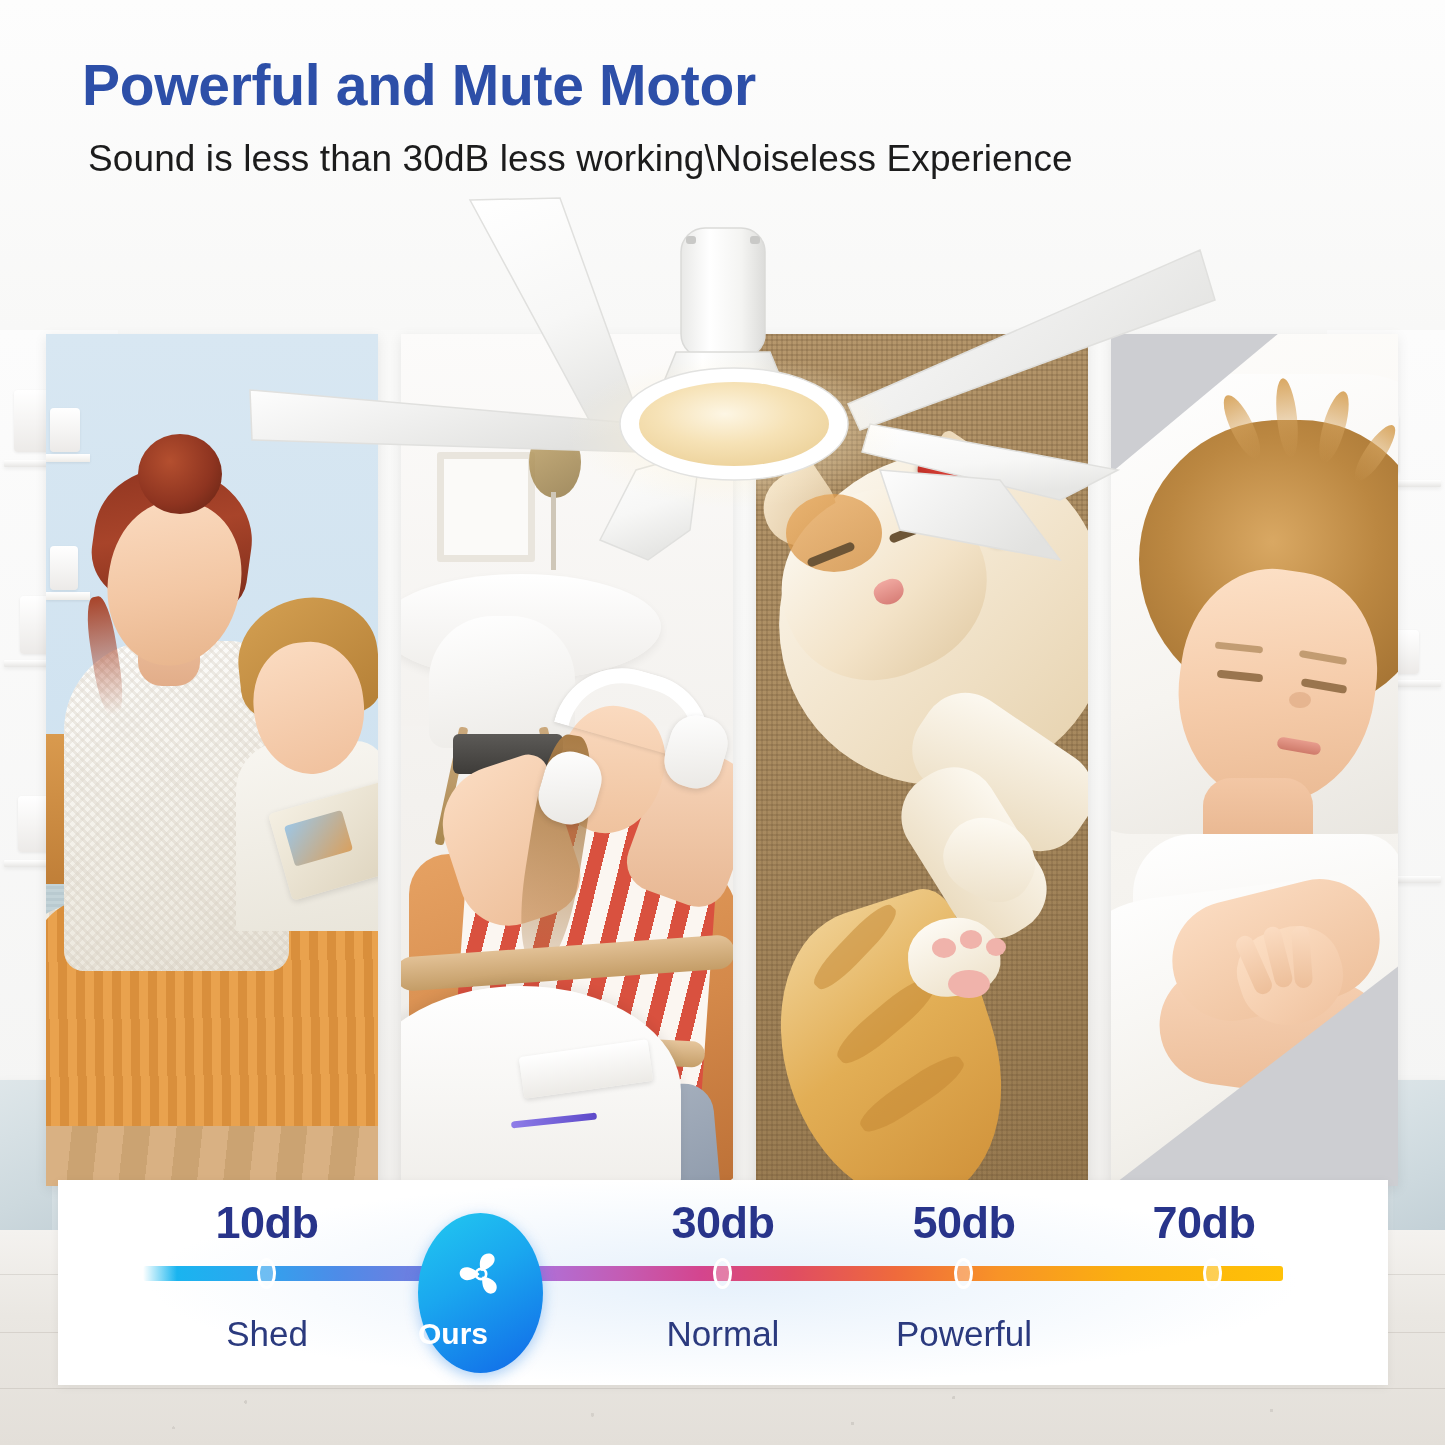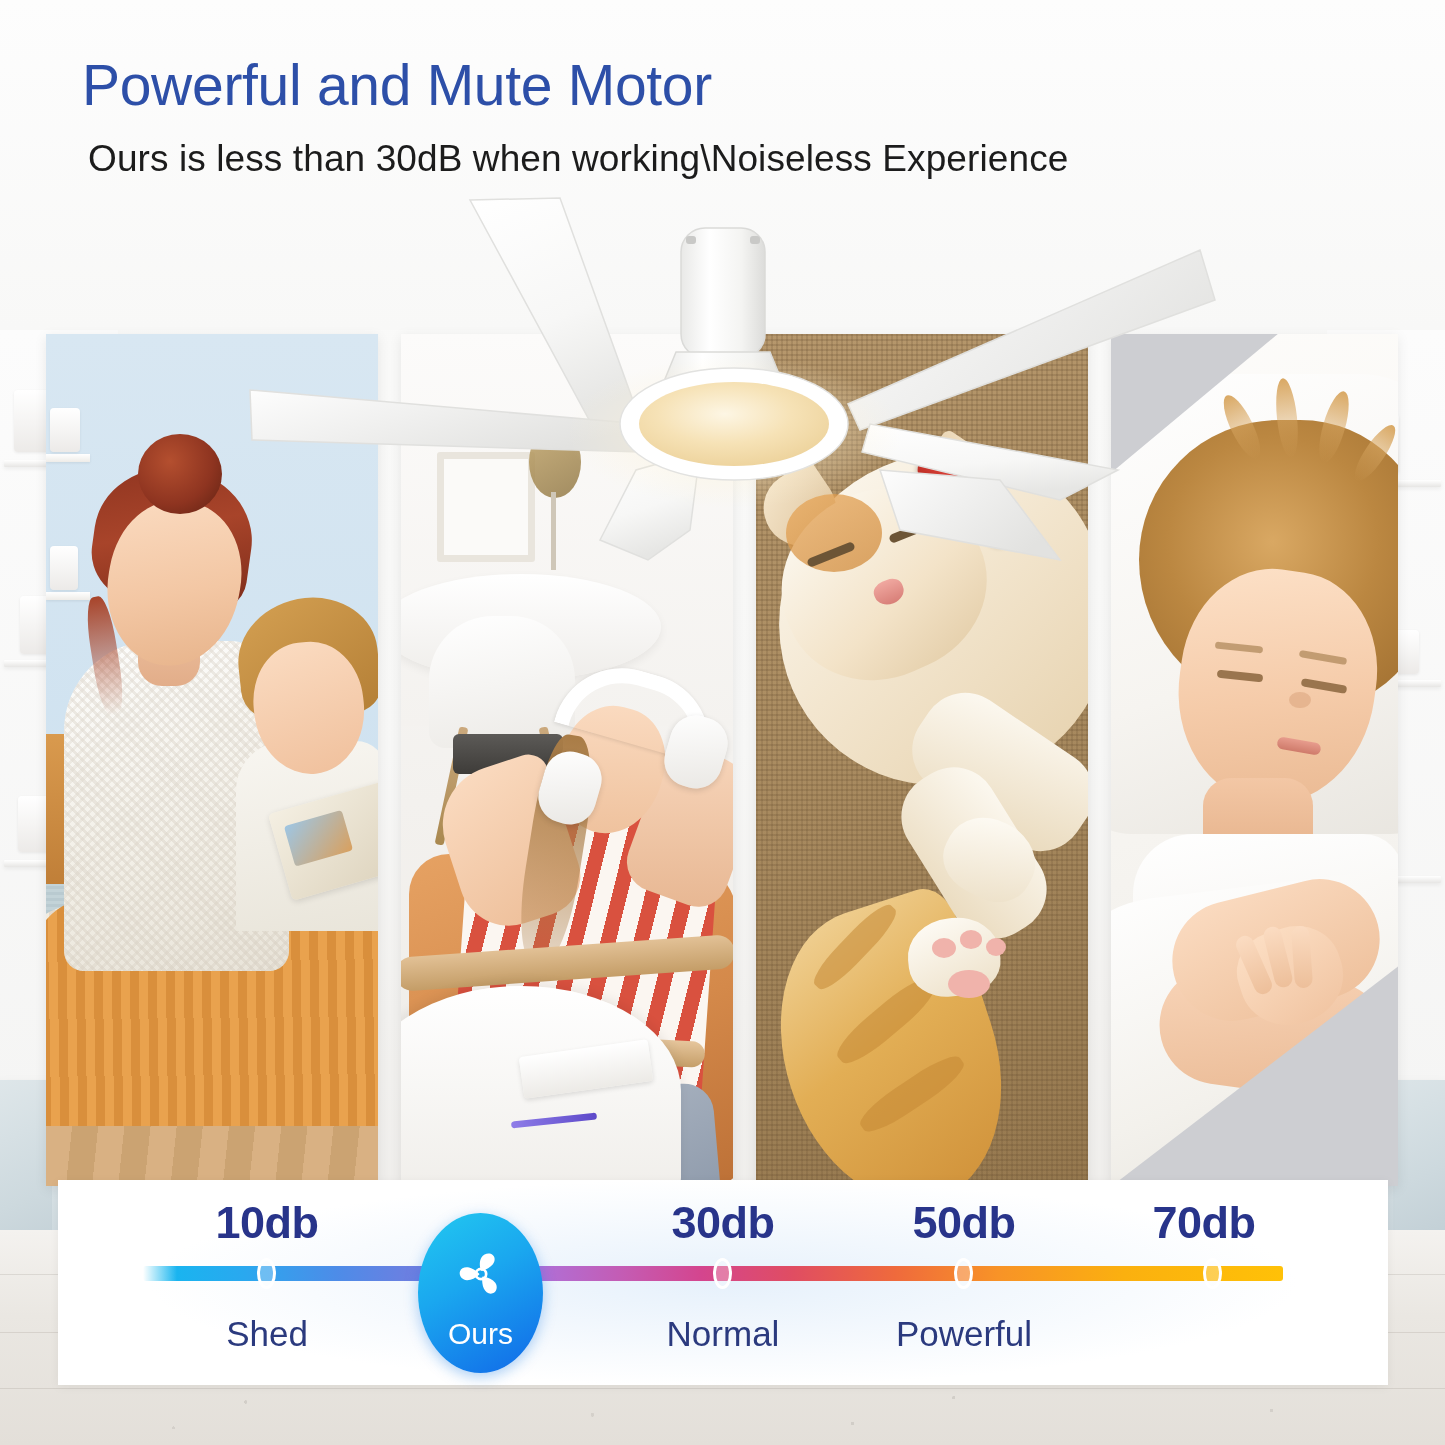--- a/index.html
+++ b/index.html
@@ -51,21 +51,21 @@
       radial-gradient(circle at 35% 70%, rgba(120,115,108,.28) 0 1.2px, transparent 1.5px),
       radial-gradient(circle at 59% 90%, rgba(120,115,108,.34) 0 1.5px, transparent 1.8px),
       radial-gradient(circle at 72% 66%, rgba(120,115,108,.30) 0 1.3px, transparent 1.6px),
       radial-gradient(circle at 95% 70%, rgba(120,115,108,.30) 0 1.4px, transparent 1.7px);
     background-size:100% 100%;}
   .floor-plank{position:absolute;left:0;right:0;height:1px;background:rgba(150,143,134,.22);}
 
   
   .header{position:absolute;left:0;top:0;width:100%;z-index:30;}
   .title{position:absolute;left:82px;top:52px;
-    font-size:57px;font-weight:normal;letter-spacing:-.3px;
+    font-size:57px;font-weight:bold;letter-spacing:-.3px;
     color:#2d4fa8;white-space:nowrap;
     font-family:"Liberation Sans", sans-serif;}
   .subtitle{position:absolute;left:88px;top:138px;
     font-size:37px;font-weight:400;color:#1c1c1c;white-space:nowrap;
     letter-spacing:.1px;font-family:"Liberation Sans", sans-serif;}
 
   
   .collage{position:absolute;left:46px;top:334px;width:1352px;height:852px;z-index:10;}
   .panel{position:absolute;top:0;height:852px;overflow:hidden;
     box-shadow:0 3px 12px rgba(0,0,0,.08);}
@@ -290,22 +290,22 @@
     background:rgba(255,255,255,.30);border:3px solid #ffffff;box-sizing:border-box;}
   .db-tick{position:absolute;text-align:center;}
   .db-value{font-size:45px;font-weight:bold;color:#28348a;line-height:1;
     font-family:"Liberation Sans", sans-serif;letter-spacing:-.5px;}
   .db-label{font-size:35px;font-weight:400;color:#2b3a7e;line-height:1;
     font-family:"Liberation Sans", sans-serif;white-space:nowrap;}
   .ours-badge{position:absolute;left:418px;top:1213px;width:125px;height:160px;z-index:45;}
   .ours-circle{position:absolute;inset:0;border-radius:50%;
     background:linear-gradient(150deg,#22c9f0 0%,#1aa7ef 42%,#1168e8 100%);
     box-shadow:0 4px 14px rgba(20,120,225,.35);}
-  .ours-text{position:absolute;left:0;right:0;bottom:22px;text-align:center;
-    color:#ffffff;font-size:30px;font-weight:400;font-family:"Liberation Sans", sans-serif;}
+  .ours-text{position:absolute;left:0;right:0;bottom:22px;text-align:left;
+    color:#ffffff;font-size:30px;font-weight:700;font-family:"Liberation Sans", sans-serif;}
   .ours-fan-wrap{position:absolute;left:0;right:0;top:22px;height:78px;display:flex;
     align-items:center;justify-content:center;}
 </style>
 </head>
 <body>
 
 <div id="stage">
 
   <div class="room-bg">
     <div class="room-ceiling"></div>
@@ -340,21 +340,21 @@
     <div class="floor">
       <div class="floor-plank" style="top:44px;"></div>
       <div class="floor-plank" style="top:102px;"></div>
       <div class="floor-plank" style="top:158px;"></div>
     </div>
     <div class="floor-speckle"></div>
   </div>
 
   <div class="header">
     <div class="title">Powerful and Mute Motor</div>
-    <div class="subtitle">Ours is less than 30dB when working\Noiseless Experience</div>
+    <div class="subtitle">Sound is less than 30dB less working\Noiseless Experience</div>
   </div>
 
   <div class="collage">
 
     <div class="panel p1">
       <div class="panel-inner">
         <div class="bg"></div>
         <div class="wainscot"></div>
         <div class="shelfbox" style="top:120px;height:8px;"></div>
         <div class="shelfbox" style="top:258px;height:8px;"></div>

